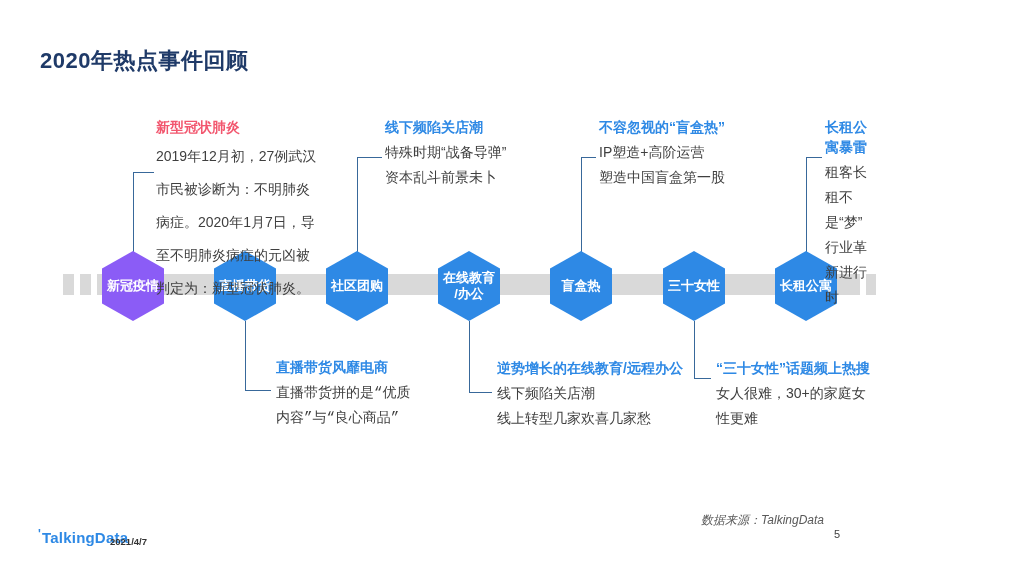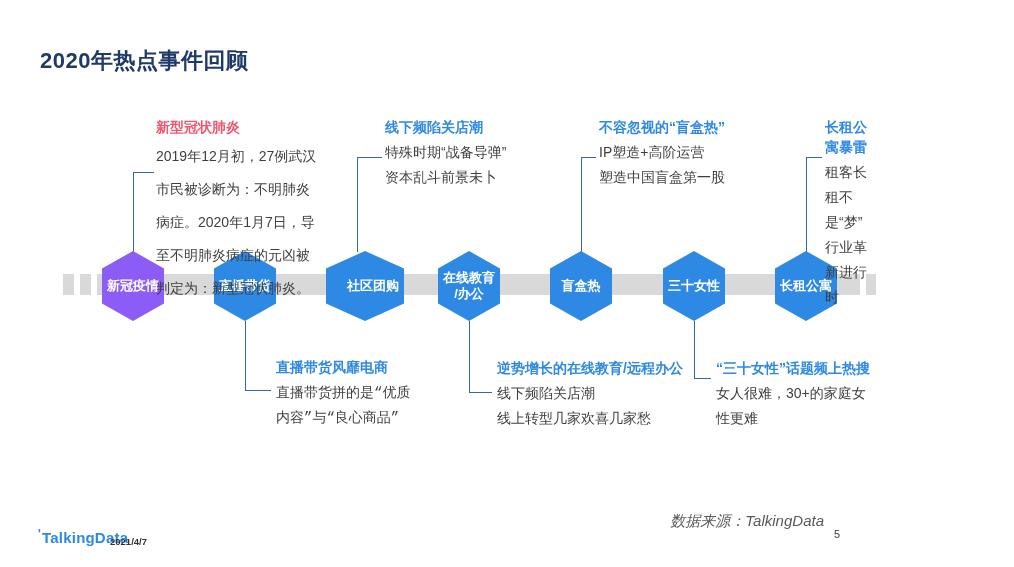--- a/index.html
+++ b/index.html
@@ -24,21 +24,21 @@
     border-left:34px solid #D9D9D9;
   }
   
   .hex {
     position:absolute; top:251px; width:62px; height:70px; z-index:2;
     clip-path:polygon(50% 0,100% 25%,100% 75%,50% 100%,0 75%,0 25%);
     background:#2E89E5; display:flex; align-items:center; justify-content:center; text-align:center;
   }
   .hex.red { background:#8b5cf6;align-items:center; }
   .hex-label { color:#fff; font-size:13px; font-weight:bold; line-height:16px; white-space:pre-line; }
-  .hex-0 { left:102px; } .hex-1 { left:214px; } .hex-2 { left:326px;padding-left:16px; }
+  .hex-0 { left:102px; } .hex-1 { left:214px; } .hex-2 { left:326px; }
   .hex-3 { left:438px; } .hex-4 { left:550px; } .hex-5 { left:663px; } .hex-6 { left:775px; }
   
   .conn { position:absolute; z-index:1; }
   .conn.top    { border-left:1px solid #38689A; border-top:1px solid #38689A; }
   .conn.bottom { border-left:1px solid #38689A; border-bottom:1px solid #38689A; }
   .conn-0 { left:133px; top:172px; width:20px; height:79px; }
   .conn-2 { left:357px; top:157px; width:24px; height:94px; }
   .conn-4 { left:581px; top:157px; width:14px; height:94px; }
   .conn-6 { left:806px; top:157px; width:15px; height:94px; }
   .conn-1 { left:245px; top:321px; width:25px; height:69px; }
@@ -54,21 +54,21 @@
   .note-2 { left:385px; top:117px; }
   .note-4 { left:599px; top:117px; }
   .note-6 { left:825px; top:117px; }
   .note-1 { left:276px; top:358px;font-family:Liberation Mono, monospace; }
   .note-3 { left:497px; top:358px; }
   .note-5 { left:716px; top:358px; }
   
   .logo { position:absolute; left:38px; top:527px; font-size:15px; font-weight:bold; color:#2E89E5; letter-spacing:0.2px; }
   .logo-tick { font-size:12px; vertical-align:5px; margin-right:1px; }
   .footer-date { position:absolute; left:110px; top:536px; font-size:9.5px; font-weight:600; color:#333333; }
-  .footer-source { position:absolute; right:52px; top:512px; font-size:15px; font-style:italic; color:#595959; }
+  .footer-source { position:absolute; right:52px; top:512px; font-size:12px; font-style:italic; color:#595959; }
   .page-number { position:absolute; right:36px; top:528px; font-size:11px; color:#404040; }
 </style>
 </head>
 <body>
 
 <div class="slide">
 
   <h1 class="page-title">2020年热点事件回顾</h1>
 
   <div class="tl-dash d1"></div>

